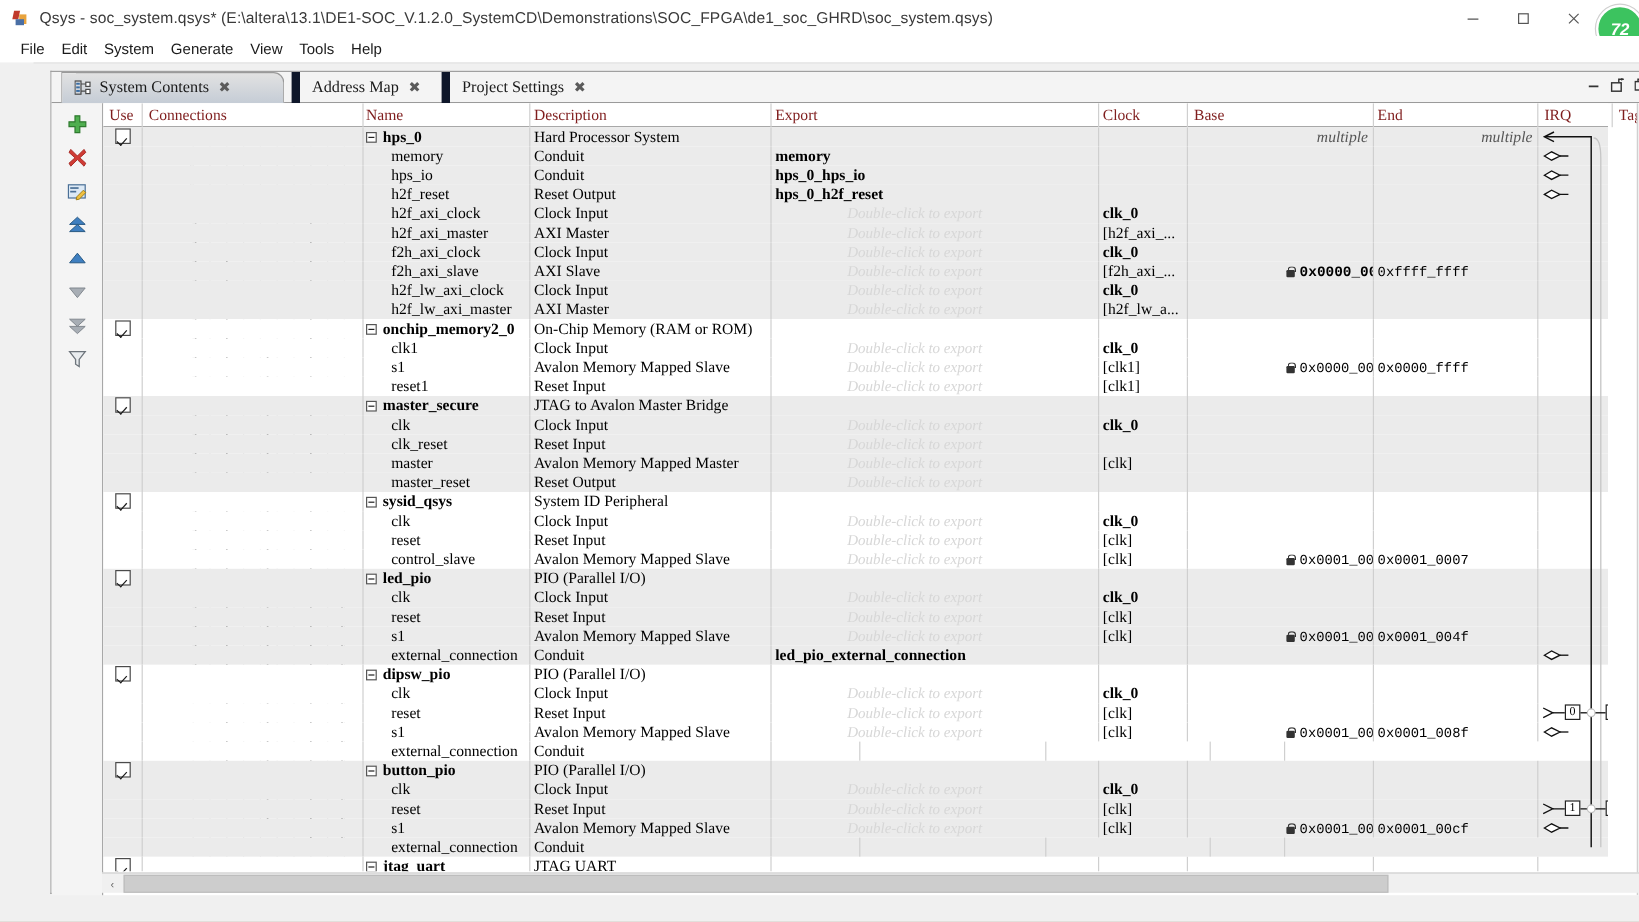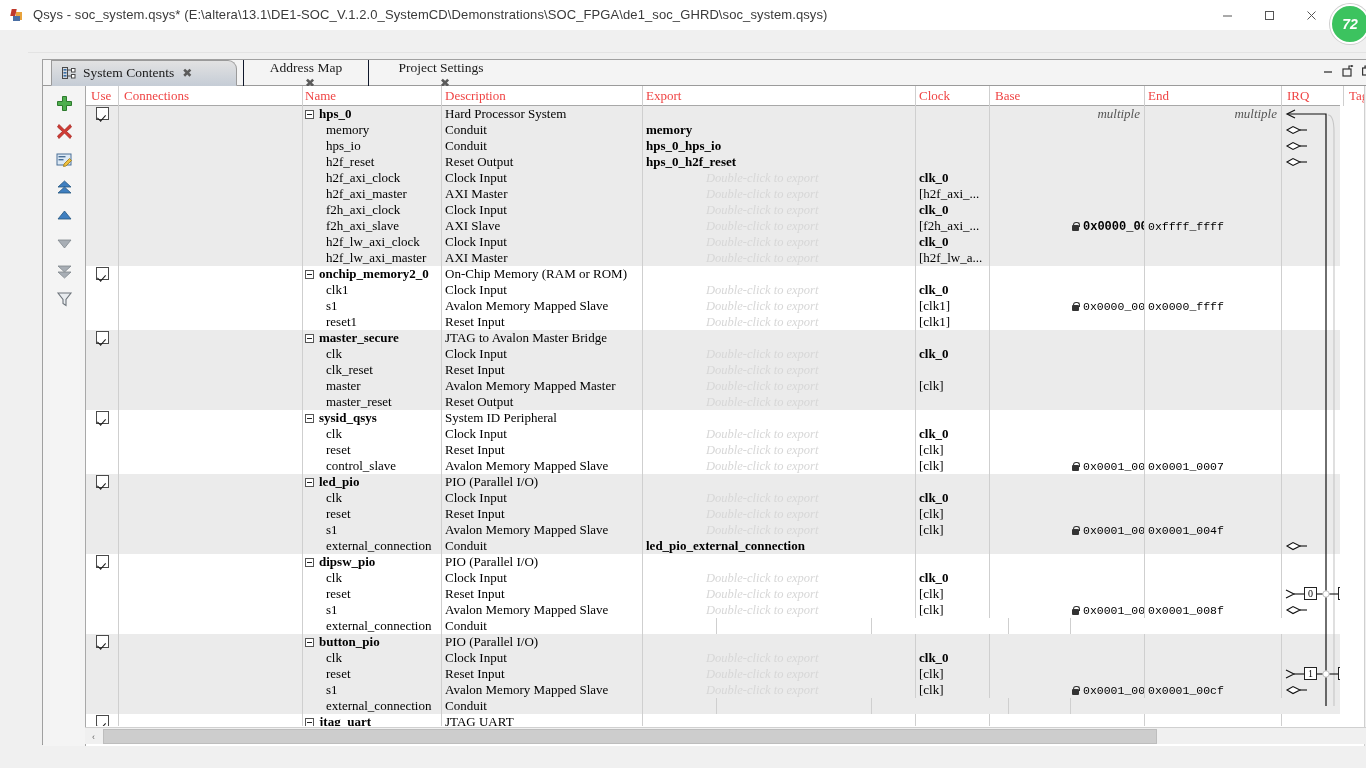--- a/index.html
+++ b/index.html
@@ -97,21 +97,21 @@
     font-size: 13.5px; color: #1a1a1a;
     padding: 0 10px;
   }
   .tab.active {
     background: linear-gradient(to bottom, #e2e2e2 0%, #c6cdd6 100%);
     border: 1px solid #9a9a9a;
     border-bottom: 1px solid #c6cdd6;
     border-top-right-radius: 9px;
     box-shadow: 0 0 0 0 transparent;
   }
-  .tab.inactive { background: transparent; border-left: 1px solid #0f172a; flex-direction: column; }
+  .tab.inactive { background: transparent; border-left: 7px solid #0f172a; }
   .tab-icon {
     width: 15px; height: 15px; margin-right: 6px; position: relative; flex:none;
   }
   .tab-close {
     margin-left: 8px; color: #5b5b5b; font-size: 12px;
     font-family: "Liberation Sans", sans-serif;
   }
   .panel-btns {
     position: absolute; right: 4px; top: 4px; display: flex; gap: 6px; align-items: center;
   }
@@ -137,21 +137,21 @@
     overflow: hidden;
   }
   .thead {
     position: absolute; left: 0; top: 0; height: 20px; width: 1254px;
     background: #ffffff;
     border-bottom: 1px solid #a8a8a8;
     display: flex;
   }
   .th {
     font-family: "Liberation Serif", serif;
-    font-size: 13px; color: #ef4444;
+    font-size: 13px; color: #7f1d1d;
     padding-left: 5px; padding-top: 2px;
     border-right: 1px solid #d3d3d3;
     height: 20px; overflow: hidden; white-space: nowrap;
   }
   .tbody {
     position: absolute; left: 0; top: 20px; width: 1254px; height: 620px;
     overflow: hidden;
   }
   .row {
     position: absolute; left: 0; width: 1254px; height: 16px;
@@ -271,20 +271,29 @@
             <line x1="2.5" y1="2.5" x2="10.5" y2="10.5" stroke="#555" stroke-width="1"></line>
             <line x1="10.5" y1="2.5" x2="2.5" y2="10.5" stroke="#555" stroke-width="1"></line>
           </svg>
       </div>
     </div>
     <div class="badge">
       <span>72</span>
     </div>
   </div>
 
+  <div class="menubar">
+    <div class="menu-item">File</div>
+    <div class="menu-item">Edit</div>
+    <div class="menu-item">System</div>
+    <div class="menu-item">Generate</div>
+    <div class="menu-item">View</div>
+    <div class="menu-item">Tools</div>
+    <div class="menu-item">Help</div>
+  </div>
 
   <div class="outer">
     <div class="panel">
 
       <div class="tabstrip">
         <div class="tab active" style="left:8px; width:186px;">
           <span class="tab-icon">
             <svg width="15" height="15" viewBox="0 0 15 15">
               <rect x="0.5" y="1.5" width="5" height="11" fill="none" stroke="#4a4a4a" stroke-width="1"></rect>
               <rect x="1.5" y="3" width="3" height="1.6" fill="#3a6ea5"></rect>

